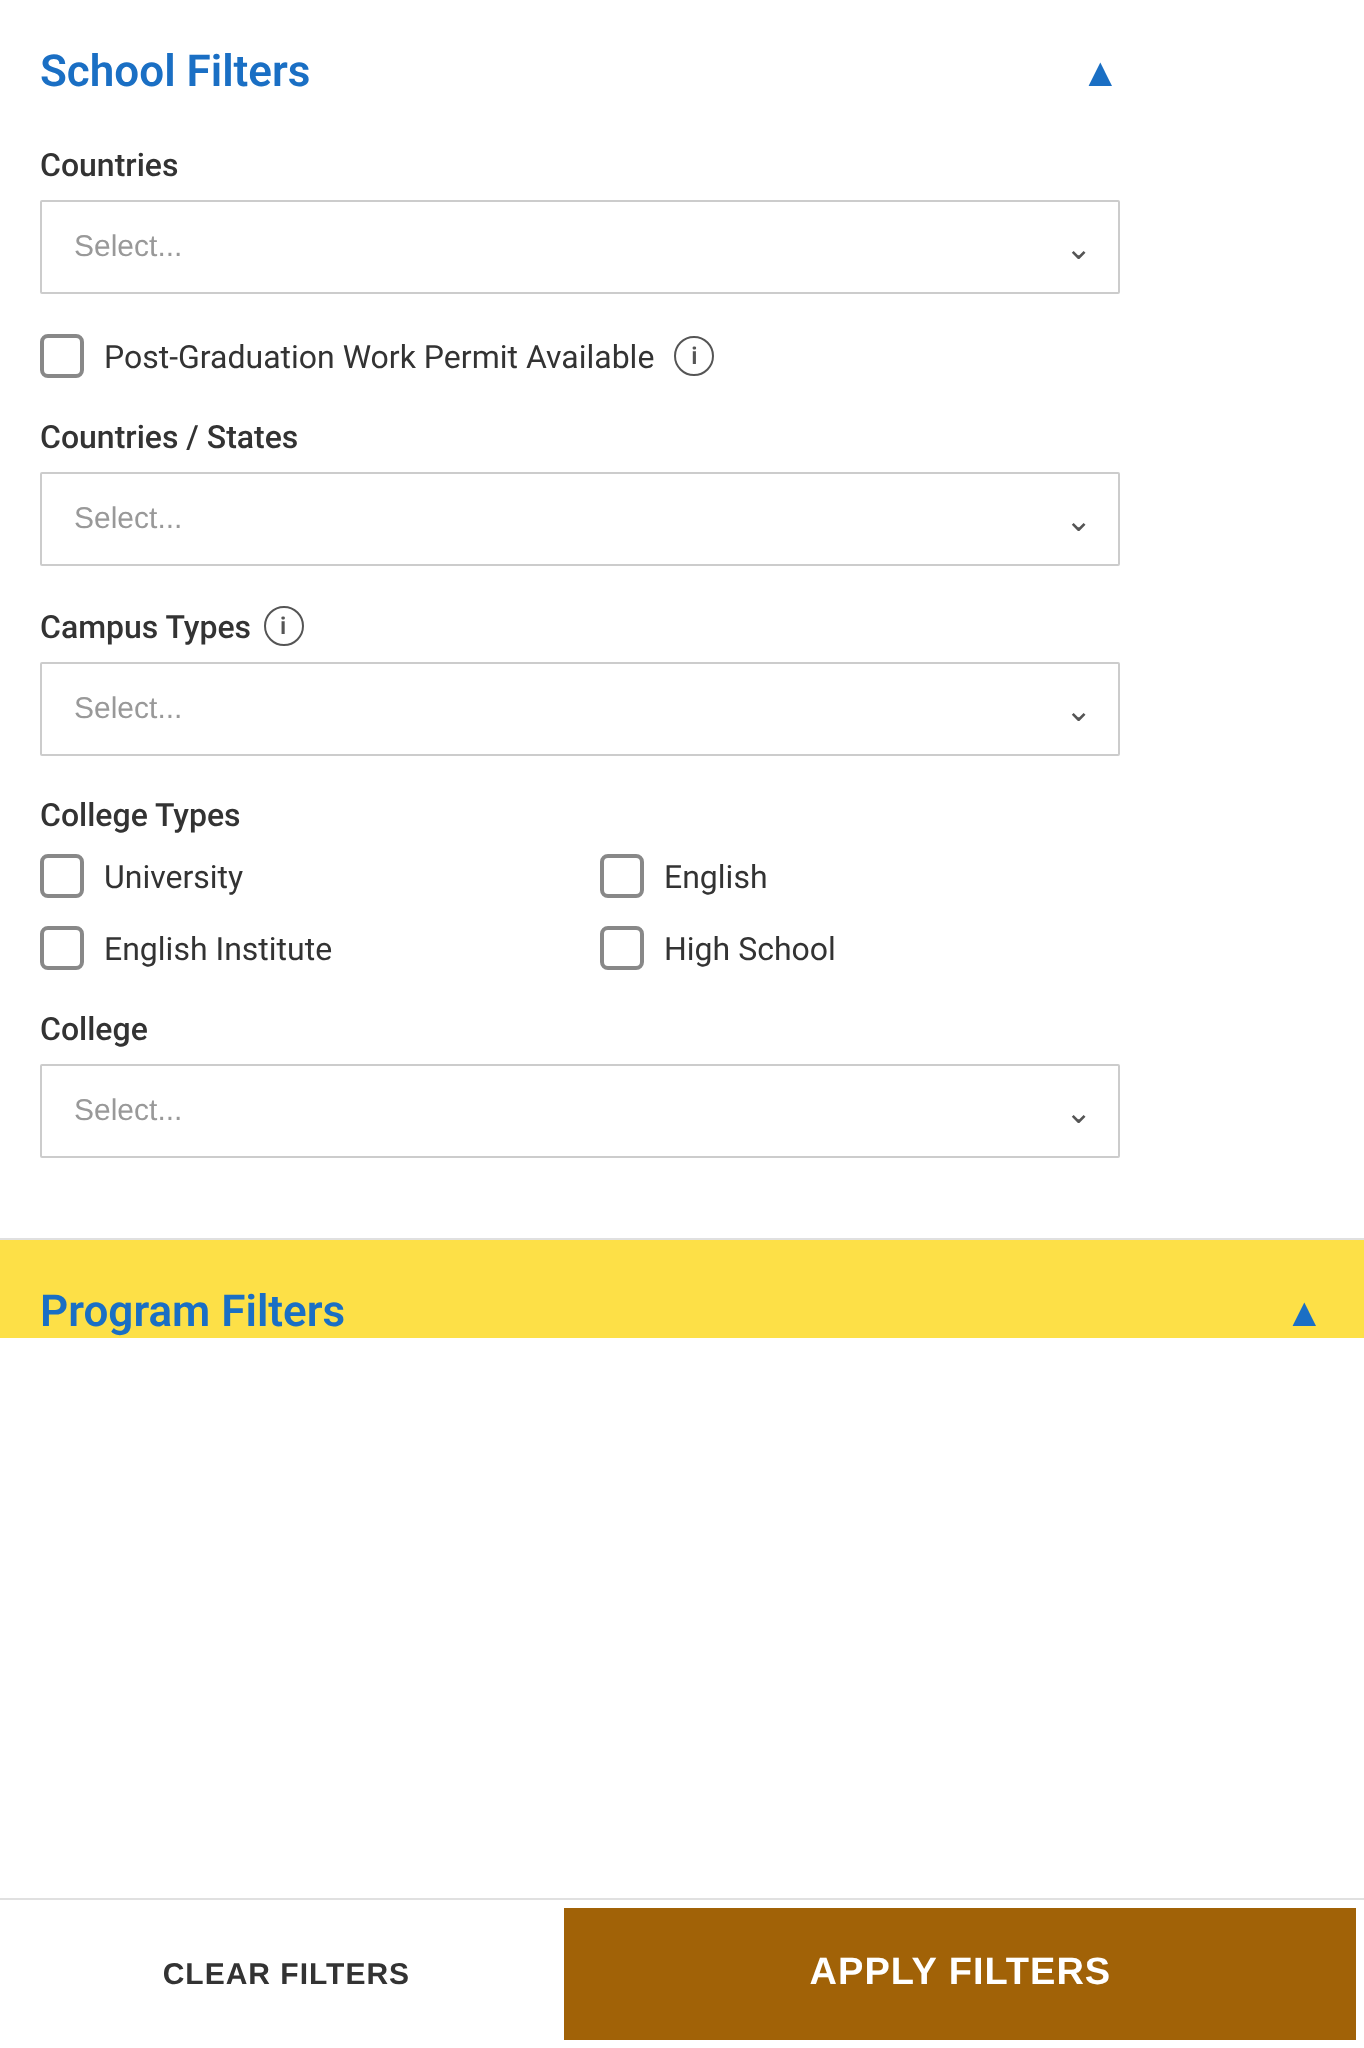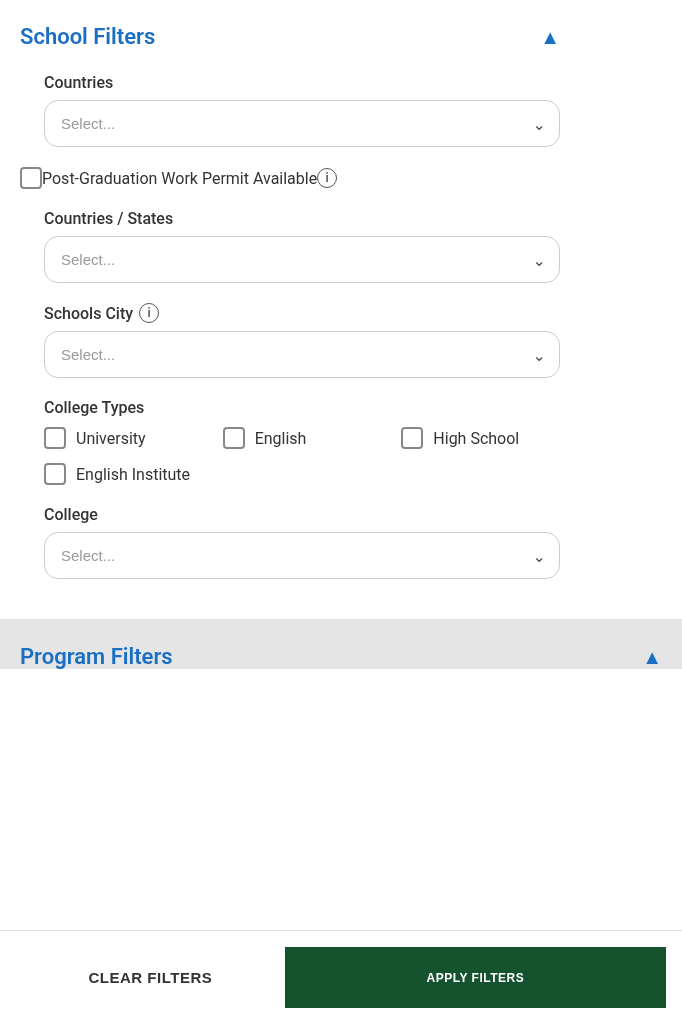--- a/index.html
+++ b/index.html
@@ -36,21 +36,20 @@
     }
 
     .chevron-icon {
       color: #1a6fc4;
       font-size: 20px;
       cursor: pointer;
     }
 
     .field-group {
       margin-bottom: 20px;
-      margin-left: 24px;
     }
 
     .field-label {
       font-size: 16px;
       font-weight: 500;
       color: #333333;
       margin-bottom: 8px;
       display: flex;
       align-items: center;
       gap: 6px;
@@ -72,21 +71,21 @@
     }
 
     .select-wrapper {
       position: relative;
     }
 
     .select-wrapper select {
       width: 100%;
       padding: 14px 16px;
       border: 1.5px solid #cccccc;
-      border-radius: 14px;
+      border-radius: 1px;
       font-size: 15px;
       color: #999999;
       background: #ffffff;
       appearance: none;
       -webkit-appearance: none;
       cursor: pointer;
       outline: none;
     }
 
     .select-chevron {
@@ -95,20 +94,21 @@
       top: 50%;
       transform: translateY(-50%);
       color: #555555;
       font-size: 16px;
       pointer-events: none;
     }
 
     .checkbox-group {
       display: flex;
       align-items: center;
+      gap: 10px;
       margin-bottom: 20px;
       margin-top: 4px;
     }
 
     .checkbox-item {
       width: 22px;
       height: 22px;
       border: 2px solid #888888;
       border-radius: 4px;
       background: #ffffff;
@@ -116,21 +116,21 @@
       cursor: pointer;
     }
 
     .checkbox-label {
       font-size: 16px;
       color: #333333;
     }
 
     .school-types-grid {
       display: grid;
-      grid-template-columns: 1fr 1fr 1fr;
+      grid-template-columns: 1fr 1fr;
       gap: 14px 20px;
       margin-top: 10px;
     }
 
     .school-type-item {
       display: flex;
       align-items: center;
       gap: 10px;
     }
 
@@ -140,53 +140,53 @@
     }
 
     .divider {
       height: 1px;
       background: #e0e0e0;
       margin: 8px -20px 0 -20px;
     }
 
     .program-section {
       padding: 24px 20px 0 20px;
-      background: #e5e5e5;
+      background: #fde047;
     }
 
     .footer-actions {
       position: fixed;
       bottom: 0;
       width: 682px;
       display: flex;
       background: #ffffff;
       border-top: 1px solid #e0e0e0;
-      padding: 16px;
+      padding: 4px;
       justify-content: space-between;
     }
 
     .clear-btn {
       flex: 1;
       padding: 22px;
       background: #ffffff;
       border: none;
       font-size: 15px;
       font-weight: 700;
       color: #333333;
       letter-spacing: 0.5px;
       cursor: pointer;
       text-transform: uppercase;
     }
 
     .apply-btn {
       flex: 1.5;
       padding: 22px;
-      background: #14532d;
+      background: #a16207;
       border: none;
-      font-size: 12px;
+      font-size: 19px;
       font-weight: 700;
       color: #ffffff;
       letter-spacing: 0.5px;
       cursor: pointer;
       text-transform: uppercase;
     }
   </style>
 </head>
 <body>
 
@@ -222,21 +222,21 @@
     <div class="select-wrapper">
       <select>
         <option value="">Select...</option>
       </select>
       <span class="select-chevron">⌄</span>
     </div>
   </div>
 
   <div class="field-group">
     <div class="field-label">
-      <span>Schools City</span>
+      <span>Campus Types</span>
       <span class="info-icon">i</span>
     </div>
     <div class="select-wrapper">
       <select>
         <option value="">Select...</option>
       </select>
       <span class="select-chevron">⌄</span>
     </div>
   </div>
 
@@ -248,25 +248,25 @@
       <div class="school-type-item">
         <div class="checkbox-item"></div>
         <span class="school-type-label">University</span>
       </div>
       <div class="school-type-item">
         <div class="checkbox-item"></div>
         <span class="school-type-label">English</span>
       </div>
       <div class="school-type-item">
         <div class="checkbox-item"></div>
+        <span class="school-type-label">English Institute</span>
+      </div>
+      <div class="school-type-item">
+        <div class="checkbox-item"></div>
         <span class="school-type-label">High School</span>
-      </div>
-      <div class="school-type-item">
-        <div class="checkbox-item"></div>
-        <span class="school-type-label">English Institute</span>
       </div>
     </div>
   </div>
 
   <div class="field-group" style="margin-bottom: 40px;">
     <div class="field-label">
       <span>College</span>
     </div>
     <div class="select-wrapper">
       <select>

